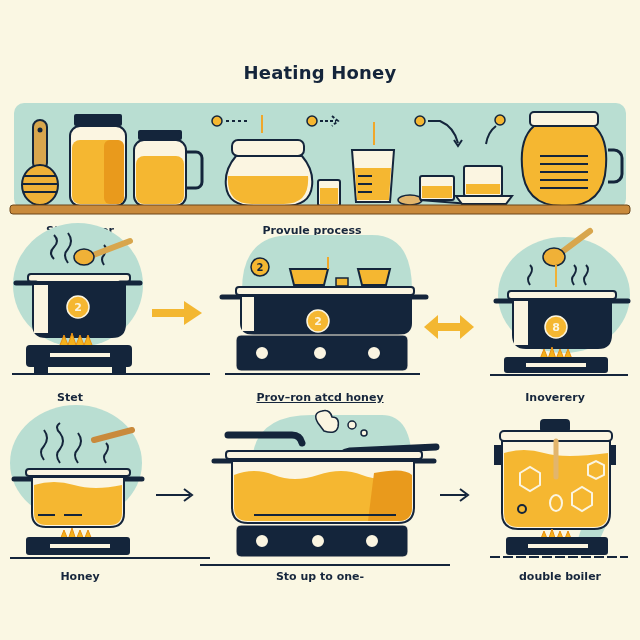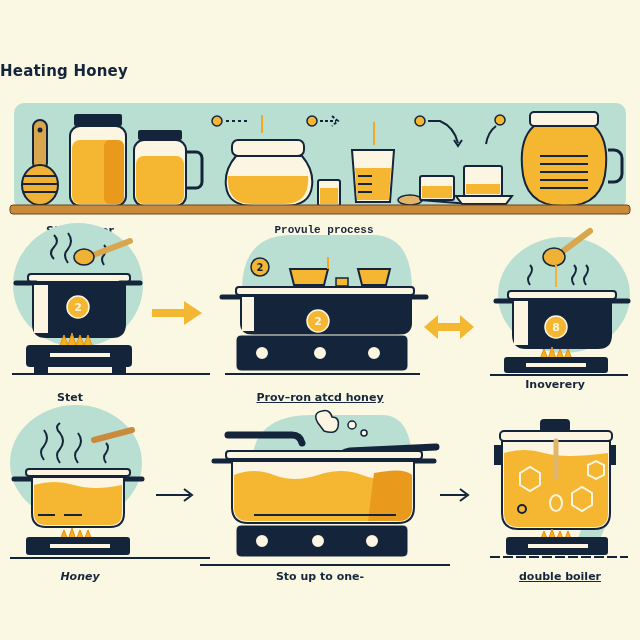--- a/index.html
+++ b/index.html
@@ -1,17 +1,17 @@
 <!DOCTYPE html>
 <html><head>
 <meta charset="utf-8">
 <style>
   html, body { margin:0; padding:0; }
   body { width:640px; height:640px; background:#faf7e3; position:relative; overflow:hidden; font-family:"DejaVu Sans", sans-serif; color:#10233a; }
-  .title { position:absolute; left:0; width:640px; top:62px; text-align:left; font-weight:bold; font-size:15px; color:#14253b; letter-spacing:0.2px; }
+  .title { position:absolute; left:0; width:640px; top:62px; text-align:center; font-weight:bold; font-size:18px; color:#14253b; letter-spacing:0.2px; }
   .label { position:absolute; font-weight:bold; font-size:11px; color:#16263c; text-align:center; }
   .shelf-bg { position:absolute; left:14px; top:103px; width:612px; height:106px; background:#b9ded2; border-radius:10px; }
   svg { position:absolute; overflow:visible; }
 </style>
 </head>
 <body>
 
 <div class="title">Heating Honey</div>
 
 <div class="shelf-bg"></div>
@@ -99,21 +99,21 @@
       <line x1="540" y1="172" x2="588" y2="172"></line>
       <line x1="540" y1="180" x2="588" y2="180"></line>
       <line x1="540" y1="188" x2="588" y2="188"></line>
     </g>
   </g>
 
   <rect x="10" y="205" width="620" height="9" rx="3" fill="#c98a3c" stroke="#6b4518" stroke-width="1"></rect>
 </svg>
 
 <div class="label" style="left:20px;top:224px;width:110px;text-align:left;padding-left:26px;">Stop hover</div>
-<div class="label" style="left:244px;top:224px;width:160px;font-family:Liberation Mono, monospace;">Provule process</div>
+<div class="label" style="left:232px;top:224px;width:160px;">Provule process</div>
 
 <svg width="640" height="170" style="left:0;top:225px">
 
   <g>
     <ellipse cx="78" cy="60" rx="65" ry="62" fill="#b9ded2"></ellipse>
     <path d="M54 34 q-6 -6 0 -12 q6 -6 0 -12" fill="none" stroke="#14253b" stroke-width="2"></path>
     <path d="M68 38 q-6 -8 0 -14 q6 -8 0 -16" fill="none" stroke="#14253b" stroke-width="2"></path>
     <path d="M104 40 q-4 -6 0 -10 q4 -6 0 -10" fill="none" stroke="#14253b" stroke-width="2"></path>
     <line x1="88" y1="32" x2="130" y2="16" stroke="#d8a64d" stroke-width="6" stroke-linecap="round"></line>
     <ellipse cx="84" cy="32" rx="10" ry="8" fill="#f0b137" stroke="#14253b" stroke-width="1.5"></ellipse>
@@ -179,21 +179,21 @@
     <path d="M540 134 l4 -10 4 10 4 -12 4 12 4 -10 4 10 4 -10 4 10" fill="#f5b21c" stroke="#e98e10" stroke-width="1"></path>
     <rect x="504" y="132" width="104" height="16" rx="3" fill="#14253b"></rect>
     <rect x="526" y="138" width="60" height="4" fill="#fbf5e1"></rect>
     <line x1="490" y1="150" x2="628" y2="150" stroke="#14253b" stroke-width="2"></line>
   </g>
   <text x="556" y="106" font-size="11" font-weight="bold" fill="#fbf5e1" text-anchor="middle">8</text>
 </svg>
 
 <div class="label" style="left:30px;top:391px;width:80px;">Stet</div>
 <div class="label" style="left:220px;top:391px;width:200px;text-decoration:underline;">Prov–ron atcd honey</div>
-<div class="label" style="left:500px;top:378px;width:110px;">Inoverery</div>
+<div class="label" style="left:500px;top:391px;width:110px;">Inoverery</div>
 
 <svg width="640" height="170" style="left:0;top:405px">
 
   <g>
     <ellipse cx="76" cy="58" rx="66" ry="58" fill="#b9ded2"></ellipse>
     <path d="M44 55 q-6 -8 0 -14 q6 -8 0 -16" fill="none" stroke="#14253b" stroke-width="2"></path>
     <path d="M60 58 q-6 -8 0 -14 q6 -8 0 -16 q-6 -6 0 -10" fill="none" stroke="#14253b" stroke-width="2"></path>
     <path d="M78 58 q-6 -8 0 -14 q6 -8 0 -16" fill="none" stroke="#14253b" stroke-width="2"></path>
     <path d="M106 58 q-4 -6 0 -10 q4 -6 0 -10" fill="none" stroke="#14253b" stroke-width="2"></path>
     <line x1="94" y1="35" x2="132" y2="25" stroke="#c98a3c" stroke-width="6" stroke-linecap="round"></line>
@@ -252,15 +252,15 @@
     <polygon points="572,88 582,82 592,88 592,100 582,106 572,100" fill="none" stroke="#fbf5e1" stroke-width="2"></polygon>
     <ellipse cx="556" cy="98" rx="6" ry="8" fill="none" stroke="#fbf5e1" stroke-width="2"></ellipse>
     <circle cx="522" cy="104" r="4" fill="none" stroke="#14253b" stroke-width="2"></circle>
     <path d="M540 136 l4 -10 4 10 4 -12 4 12 4 -10 4 10 4 -10 4 10" fill="#f5b21c" stroke="#e98e10" stroke-width="1"></path>
     <rect x="506" y="132" width="102" height="18" rx="3" fill="#14253b"></rect>
     <rect x="528" y="139" width="60" height="4" fill="#fbf5e1"></rect>
     <line x1="490" y1="152" x2="628" y2="152" stroke="#14253b" stroke-width="2" stroke-dasharray="10 3"></line>
   </g>
 </svg>
 
-<div class="label" style="left:40px;top:570px;width:80px;font-style:italic;">Honey</div>
+<div class="label" style="left:40px;top:570px;width:80px;">Honey</div>
 <div class="label" style="left:240px;top:570px;width:160px;text-align:center;">Sto up to one-</div>
-<div class="label" style="left:500px;top:570px;width:120px;text-decoration:underline;">double boiler</div>
+<div class="label" style="left:500px;top:570px;width:120px;">double boiler</div>
 
 </body></html>

